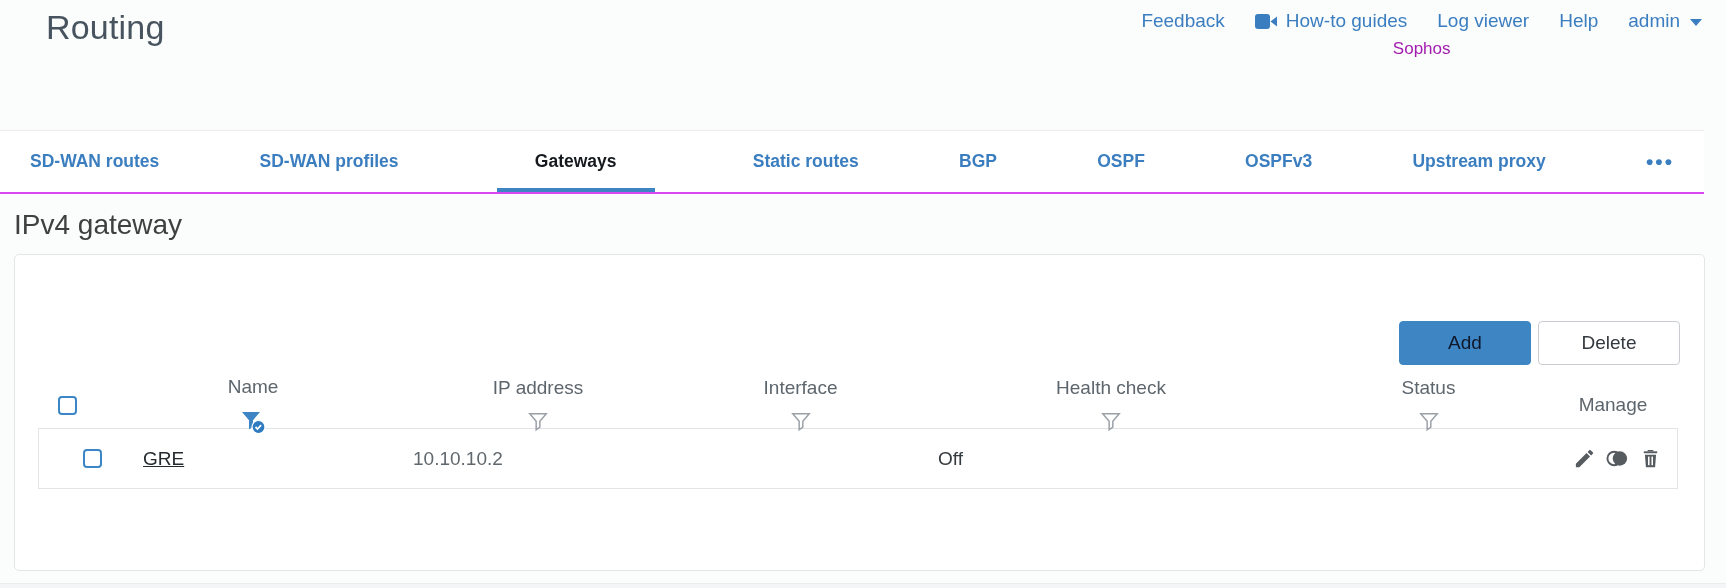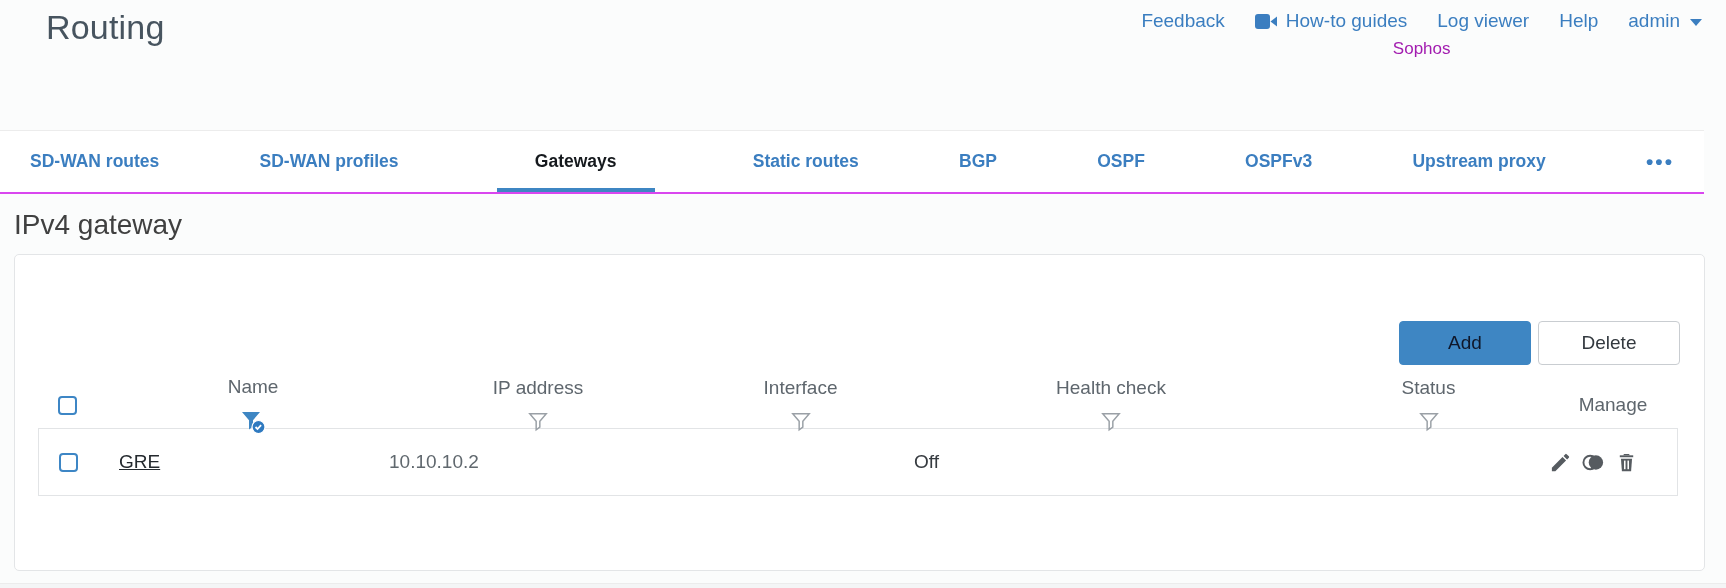--- a/index.html
+++ b/index.html
@@ -43,21 +43,21 @@
     border:1px solid #e3e5e7; border-radius:5px;
   }
   .actions { display:flex; justify-content:flex-end; gap:7px; padding:66px 24px 0 0; }
   .btn { height:44px; display:flex; align-items:center; justify-content:center;
          font-size:19px; border-radius:4px; cursor:pointer; font-family:inherit; }
   .btn-add { width:132px; background:#3e86c3; color:#0f172a; border:1px solid #3e86c3; }
   .btn-delete { width:142px; background:#fff; color:#33393f; border:1px solid #c9cdd1; }
 
   .table { margin:17px 26px 0 23px; }
   .thead { display:flex; align-items:center; height:46px; }
-  .trow  { display:flex; align-items:center; height:68px; border:1px solid #e2e4e6; background:#fff; }
+  .trow  { display:flex; align-items:center; height:61px; border:1px solid #e2e4e6; background:#fff;padding-left:24px; }
   .cell-check { flex:0 0 80px; padding-left:20px; display:flex; align-items:center; }
   .cell-name  { flex:0 0 270px; }
   .cell-ip    { flex:0 0 300px; }
   .cell-if    { flex:0 0 225px; }
   .cell-hc    { flex:0 0 396px; }
   .cell-st    { flex:0 0 239px; }
   .cell-mg    { flex:1 1 auto; }
   .th { display:flex; align-items:center; gap:12px; font-size:19px; color:#5e666d;flex-direction:column; }
   .checkbox { width:19px; height:19px; border:2px solid #3d86c5; border-radius:4px; background:#fff; cursor:pointer; }
   .row-link { font-size:19px; color:#24292e; text-decoration:underline; cursor:pointer; }

